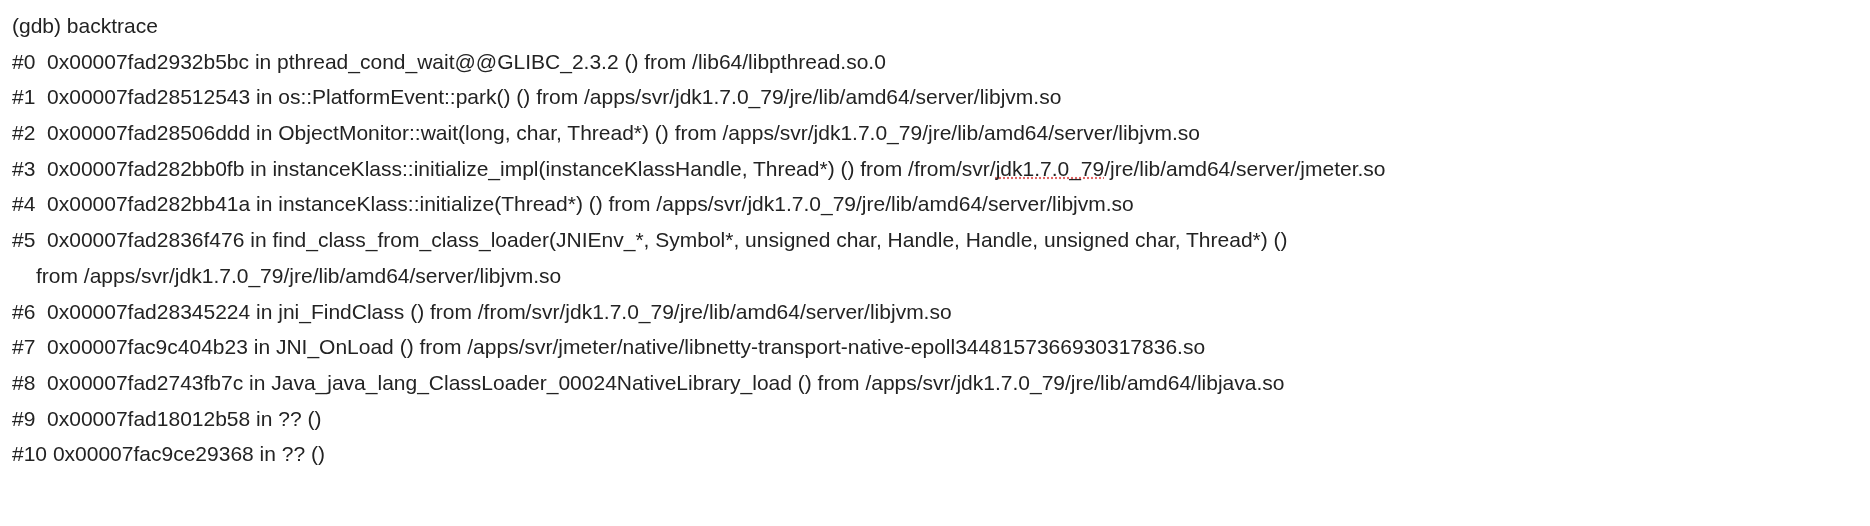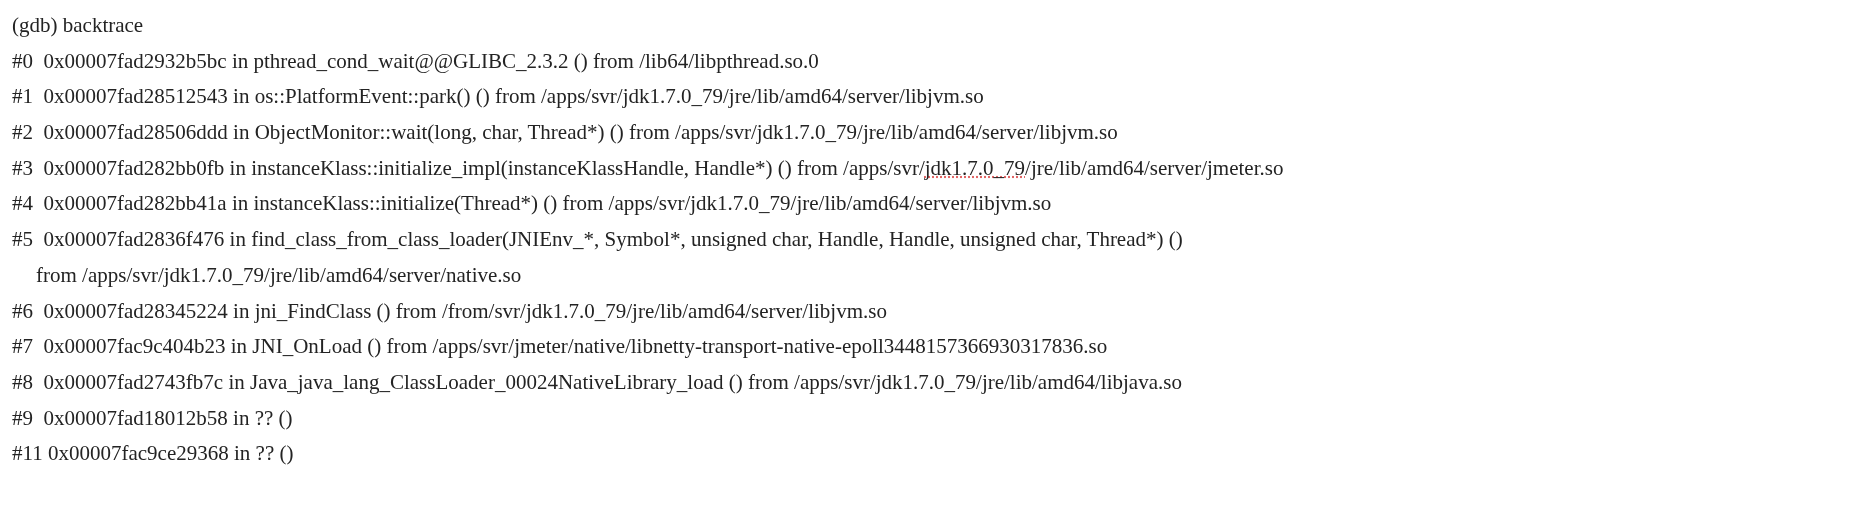--- a/index.html
+++ b/index.html
@@ -7,21 +7,20 @@
       padding: 8px 12px;
       font-family: "Helvetica Neue", Helvetica, Arial, sans-serif;
       font-size: 21px;
       line-height: 1.7;
       color: #232323;
       background: #ffffff;
       white-space: nowrap;
     }
     .line {
       display: block;
-      font-family: Liberation Serif, serif;
     }
     .indent {
       padding-left: 24px;
     }
     .squiggle {
       text-decoration: underline dotted #e06666;
       text-decoration-skip-ink: none;
     }
   </style>
 </head>
@@ -37,45 +36,45 @@
 
 <div class="line">
   <span>#1</span>&nbsp;&nbsp;<span>0x00007fad28512543</span><span> in os::PlatformEvent::park() () from /apps/svr/jdk1.7.0_79/jre/lib/amd64/server/libjvm.so</span>
 </div>
 
 <div class="line">
   <span>#2</span>&nbsp;&nbsp;<span>0x00007fad28506ddd</span><span> in ObjectMonitor::wait(long, char, Thread*) () from /apps/svr/jdk1.7.0_79/jre/lib/amd64/server/libjvm.so</span>
 </div>
 
 <div class="line">
-  <span>#3</span>&nbsp;&nbsp;<span>0x00007fad282bb0fb</span><span> in instanceKlass::initialize_impl(instanceKlassHandle, Handle*) () from /apps/svr/</span><span class="squiggle">jdk1.7.0_79</span><span>/jre/lib/amd64/server/jmeter.so</span>
+  <span>#3</span>&nbsp;&nbsp;<span>0x00007fad282bb0fb</span><span> in instanceKlass::initialize_impl(instanceKlassHandle, Thread*) () from /from/svr/</span><span class="squiggle">jdk1.7.0_79</span><span>/jre/lib/amd64/server/jmeter.so</span>
 </div>
 
 <div class="line">
   <span>#4</span>&nbsp;&nbsp;<span>0x00007fad282bb41a</span><span> in instanceKlass::initialize(Thread*) () from /apps/svr/jdk1.7.0_79/jre/lib/amd64/server/libjvm.so</span>
 </div>
 
 <div class="line">
   <span>#5</span>&nbsp;&nbsp;<span>0x00007fad2836f476</span><span> in find_class_from_class_loader(JNIEnv_*, Symbol*, unsigned char, Handle, Handle, unsigned char, Thread*) ()</span>
 </div>
 <div class="line indent">
-  <span>from /apps/svr/jdk1.7.0_79/jre/lib/amd64/server/native.so</span>
+  <span>from /apps/svr/jdk1.7.0_79/jre/lib/amd64/server/libjvm.so</span>
 </div>
 
 <div class="line">
   <span>#6</span>&nbsp;&nbsp;<span>0x00007fad28345224</span><span> in jni_FindClass () from /from/svr/jdk1.7.0_79/jre/lib/amd64/server/libjvm.so</span>
 </div>
 
 <div class="line">
   <span>#7</span>&nbsp;&nbsp;<span>0x00007fac9c404b23</span><span> in JNI_OnLoad () from /apps/svr/jmeter/native/libnetty-transport-native-epoll3448157366930317836.so</span>
 </div>
 
 <div class="line">
   <span>#8</span>&nbsp;&nbsp;<span>0x00007fad2743fb7c</span><span> in Java_java_lang_ClassLoader_00024NativeLibrary_load () from /apps/svr/jdk1.7.0_79/jre/lib/amd64/libjava.so</span>
 </div>
 
 <div class="line">
   <span>#9</span>&nbsp;&nbsp;<span>0x00007fad18012b58</span><span> in ?? ()</span>
 </div>
 
 <div class="line">
-  <span>#11</span>&nbsp;<span>0x00007fac9ce29368</span><span> in ?? ()</span>
+  <span>#10</span>&nbsp;<span>0x00007fac9ce29368</span><span> in ?? ()</span>
 </div>
 
 </body></html>

